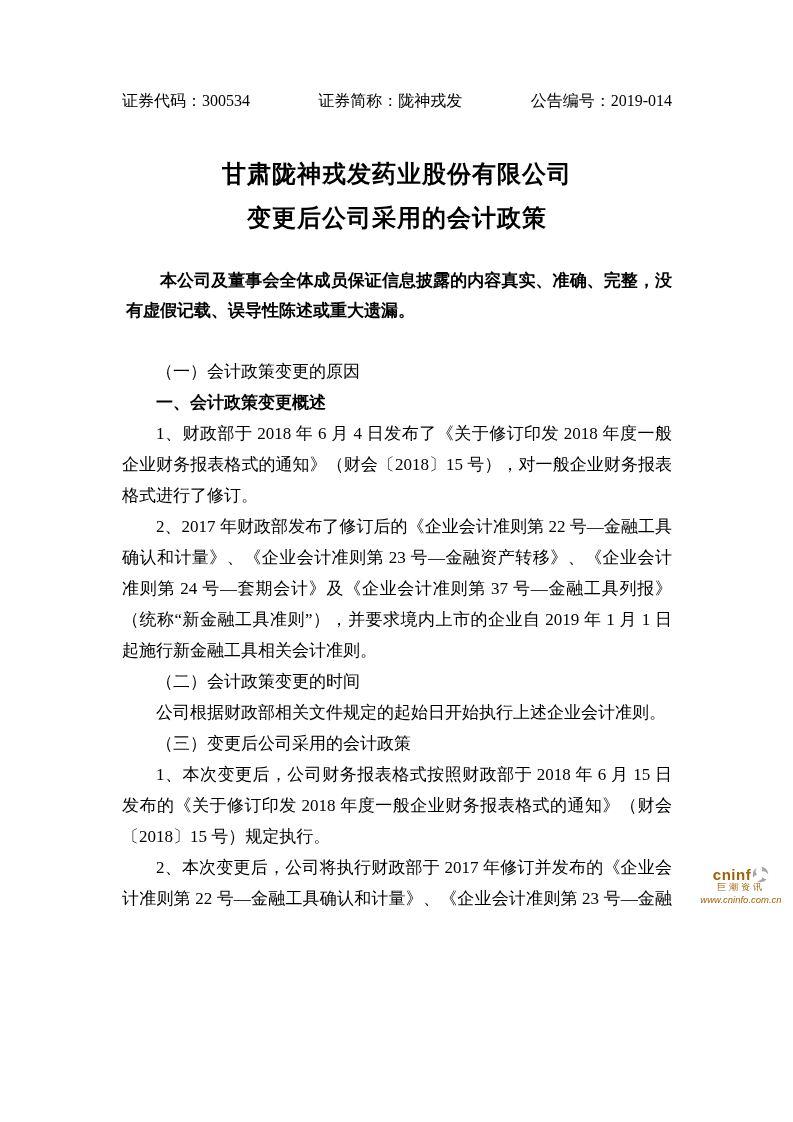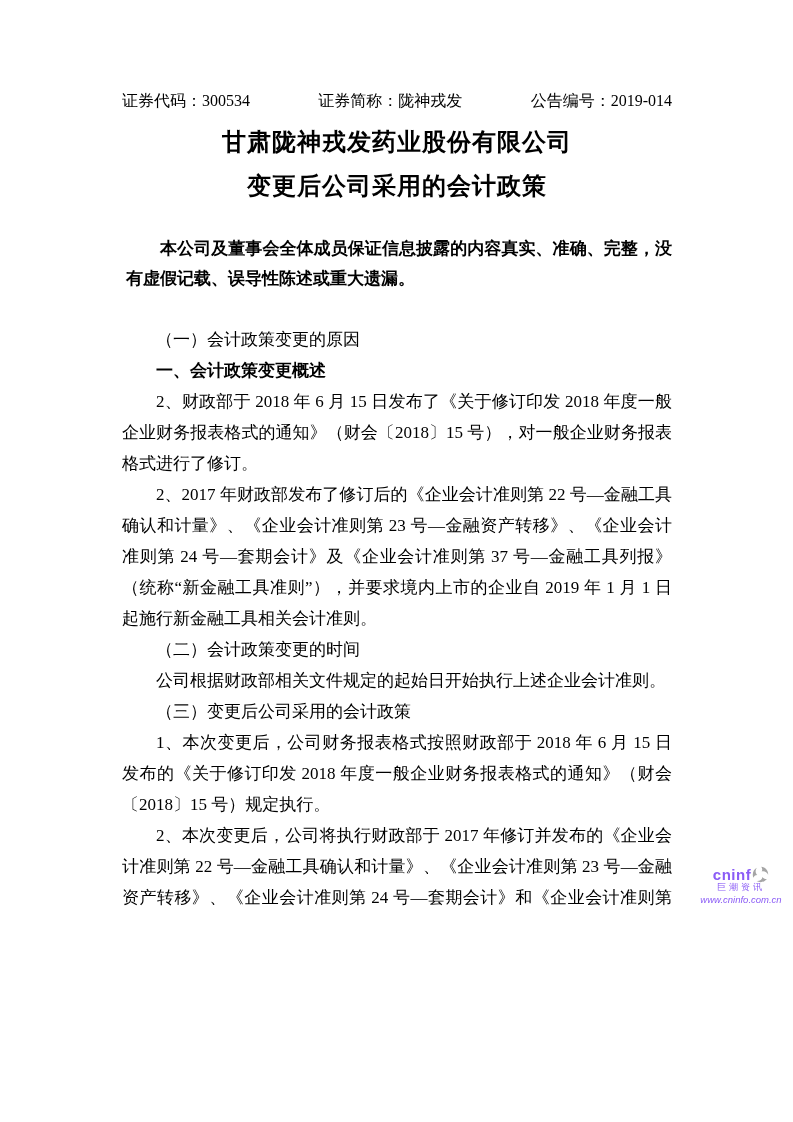--- a/index.html
+++ b/index.html
@@ -28,21 +28,21 @@
   }
   .title {
     font-family: "Liberation Sans", "DejaVu Sans", sans-serif;
     font-weight: bold;
     font-size: 24px;
     line-height: 44px;
     text-align: center;
     margin: 0;
     letter-spacing: 1px;
   }
-  h1.title { margin-top: 8px; }
+  h1.title { margin-top: 40px; }
   .disclaimer {
     font-family: "Liberation Sans", "DejaVu Sans", sans-serif;
     font-weight: bold;
     font-size: 17px;
     line-height: 30px;
     text-align: justify;
     text-indent: 2em;
     margin: 26px 0 0 4px;
   }
   .doc-body { margin-top: 30px; }
@@ -56,21 +56,21 @@
   .para.bold-heading {
     font-family: "Liberation Sans", "DejaVu Sans", sans-serif;
     font-weight: bold;
   }
   .brandmark {
     position: absolute;
     right: 3px;
     bottom: 8px;
     width: 98px;
     text-align: center;
-    color: #8b5cf6;
+    color: #a16207;
     font-family: "Liberation Sans", "DejaVu Sans", sans-serif;
   }
   .brand-row {
     display: flex;
     justify-content: center;
     align-items: center;
     gap: 1px;
     line-height: 17px;
   }
   .brand-word {
@@ -95,21 +95,21 @@
     </div>
 
     <h1 class="title">甘肃陇神戎发药业股份有限公司</h1>
     <h2 class="title">变更后公司采用的会计政策</h2>
 
     <p class="disclaimer">本公司及董事会全体成员保证信息披露的内容真实、准确、完整，没有虚假记载、误导性陈述或重大遗漏。</p>
 
     <div class="doc-body">
         <p class="para">（一）会计政策变更的原因</p>
         <p class="para bold-heading">一、会计政策变更概述</p>
-        <p class="para">2、财政部于 2018 年 6 月 15 日发布了《关于修订印发 2018 年度一般企业财务报表格式的通知》（财会〔2018〕15 号），对一般企业财务报表格式进行了修订。</p>
+        <p class="para">1、财政部于 2018 年 6 月 4 日发布了《关于修订印发 2018 年度一般企业财务报表格式的通知》（财会〔2018〕15 号），对一般企业财务报表格式进行了修订。</p>
         <p class="para">2、2017 年财政部发布了修订后的《企业会计准则第 22 号—金融工具确认和计量》、《企业会计准则第 23 号—金融资产转移》、《企业会计准则第 24 号—套期会计》及《企业会计准则第 37 号—金融工具列报》（统称“新金融工具准则”），并要求境内上市的企业自 2019 年 1 月 1 日起施行新金融工具相关会计准则。</p>
         <p class="para">（二）会计政策变更的时间</p>
         <p class="para">公司根据财政部相关文件规定的起始日开始执行上述企业会计准则。</p>
         <p class="para">（三）变更后公司采用的会计政策</p>
         <p class="para">1、本次变更后，公司财务报表格式按照财政部于 2018 年 6 月 15 日发布的《关于修订印发 2018 年度一般企业财务报表格式的通知》（财会〔2018〕15 号）规定执行。</p>
         <p class="para">2、本次变更后，公司将执行财政部于 2017 年修订并发布的《企业会计准则第 22 号—金融工具确认和计量》、《企业会计准则第 23 号—金融资产转移》、《企业会计准则第 24 号—套期会计》和《企业会计准则第 37 号—金融工具列报》。</p>
       </div>
   </div>
 
   <div class="brandmark">

